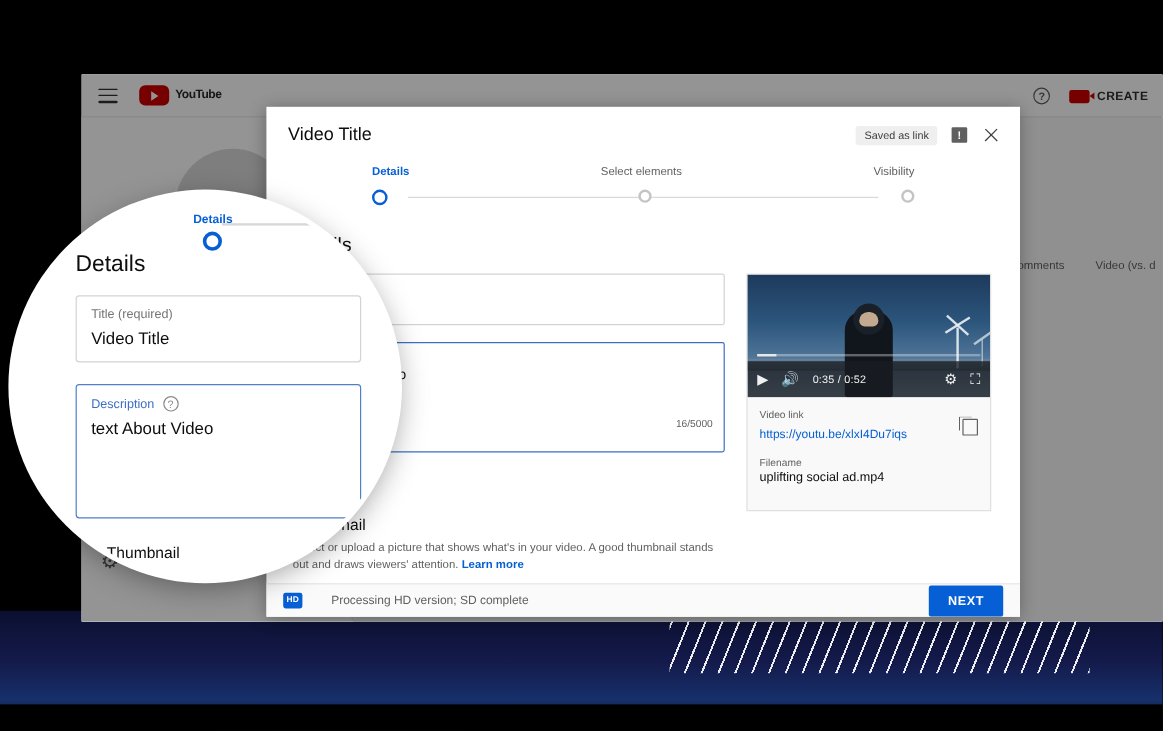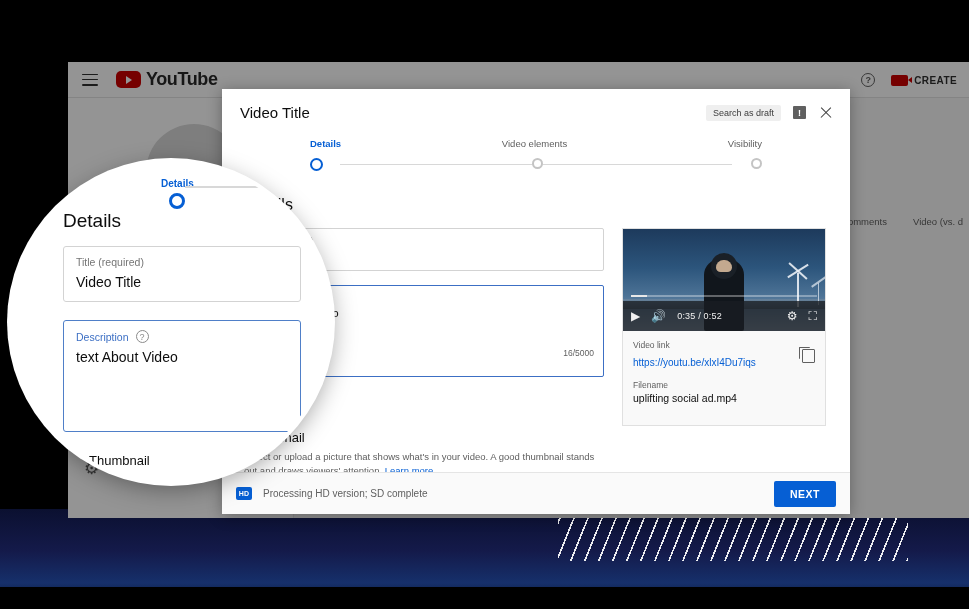--- a/index.html
+++ b/index.html
@@ -46,21 +46,21 @@
 
   .yt-header {
     position: relative; height: 36px; background: #fff;
     border-bottom: 1px solid #e3e3e3; display: flex; align-items: center; padding: 0 14px;
   }
   .hamburger { width: 16px; height: 12px; display: flex; flex-direction: column; justify-content: space-between; margin-right: 18px; cursor: pointer; }
   .hamburger span { display: block; height: 1.6px; background: #303030; border-radius: 1px; }
   .yt-logo { display: flex; align-items: center; gap: 5px; }
   .yt-play { width: 25px; height: 17px; background: #cc0000; border-radius: 5px; position: relative; }
   .yt-play::after { content: ""; position: absolute; left: 9.5px; top: 4.5px; border-style: solid; border-width: 4px 0 4px 6.5px; border-color: transparent transparent transparent #fff; }
-  .yt-word { font-size: 18px; font-weight: 700; color: #282828; letter-spacing: -0.4px; }
+  .yt-word { font-size: 10px; font-weight: 700; color: #282828; letter-spacing: -0.4px; }
 
   .search-wrap { position: absolute; left: 292px; top: 6px; width: 380px; height: 24px; display: flex; align-items: center; border: 1px solid #e0e0e0; border-radius: 1px; background: #fff; padding: 0 8px; }
   .search-ico { width: 12px; height: 12px; border: 1.4px solid #909090; border-radius: 50%; position: relative; flex: none; margin-right: 9px; }
   .search-ico::after { content: ""; position: absolute; width: 5px; height: 1.4px; background: #909090; transform: rotate(45deg); right: -4px; bottom: 0px; }
   .search-ph { font-size: 9.5px; color: #909090; }
 
   .hdr-right { position: absolute; right: 12px; top: 0; height: 36px; display: flex; align-items: center; gap: 16px; }
   .help-ico { width: 14px; height: 14px; border: 1.3px solid #606060; border-radius: 50%; font-size: 9px; color: #606060; display: flex; align-items: center; justify-content: center; font-weight: 700; cursor: pointer; }
   .create-btn { display: flex; align-items: center; gap: 6px; cursor: pointer; }
   .cam-ico { width: 17px; height: 11px; background: #cc0000; border-radius: 2px; position: relative; }
@@ -143,24 +143,24 @@
   .vmeta-link { font-size: 10px; color: #065fd4; text-decoration: none; cursor: pointer; }
   .vmeta-val { font-size: 10.5px; color: #0d0d0d; }
   .vmeta-row { margin-bottom: 10px; }
   .copy-ico { position: absolute; right: 10px; top: 18px; width: 13px; height: 14px; border: 1.3px solid #606060; border-radius: 1px; cursor: pointer; }
   .copy-ico::before { content: ""; position: absolute; left: -4px; top: -3px; width: 10px; height: 11px; border: 1.3px solid #606060; border-right: none; border-bottom: none; border-radius: 1px; }
 
   
   .thumb-sec { margin-top: 4px; }
   .thumb-title { font-size: 13px; color: #0d0d0d; margin-bottom: 5px; }
   .thumb-desc { font-size: 9.5px; color: #606060; line-height: 1.5; max-width: 360px; }
-  .learn { color: #065fd4; cursor: pointer; font-weight: 400; }
-
-  
-  .modal-foot { height: 42px; flex: none; border-top: 1px solid #e5e5e5; background: #fafafa; display: flex; align-items: center; padding: 0 14px; gap: 11px; }
+  .learn { color: #065fd4; cursor: pointer; font-weight: 700; }
+
+  
+  .modal-foot { height: 28px; flex: none; border-top: 1px solid #e5e5e5; background: #fafafa; display: flex; align-items: center; padding: 0 14px; gap: 24px; }
   .hd-badge { width: 16px; height: 13px; background: #065fd4; border-radius: 2px; color: #fff; font-size: 7px; font-weight: 700; display: flex; align-items: center; justify-content: center; letter-spacing: 0.2px; }
   .foot-status { font-size: 10px; color: #606060; }
   .next-btn { margin-left: auto; background: #065fd4; color: #fff; font-size: 10.5px; font-weight: 700; letter-spacing: 0.5px; padding: 7px 16px; border: none; border-radius: 2px; cursor: pointer; }
 
   
   .lens {
     position: absolute; left: 11px; top: 162px; width: 320px; height: 320px;
     border-radius: 50%; background: #fff; z-index: 40;
     box-shadow: 0 0 0 4px #fff, 0 6px 26px rgba(0,0,0,0.40);
     overflow: hidden;
@@ -224,30 +224,30 @@
     </div>
 
     <div class="studio-dim"></div>
   </div>
 
   <div class="modal">
 
     <div class="modal-top">
       <div class="modal-title">Video Title</div>
       <div class="modal-top-right">
-        <div class="draft-chip">Search as draft</div>
+        <div class="draft-chip">Saved as link</div>
         <div class="flag-ico"></div>
         <div class="close-x"></div>
       </div>
     </div>
 
     <div class="stepper">
       <div class="step-labels">
         <div class="step-lbl active">Details</div>
-        <div class="step-lbl">Video elements</div>
+        <div class="step-lbl">Select elements</div>
         <div class="step-lbl">Visibility</div>
       </div>
       <div class="step-line"></div>
       <div class="step-dots">
         <div class="dot active"></div>
         <div class="dot"></div>
         <div class="dot"></div>
       </div>
     </div>
 

